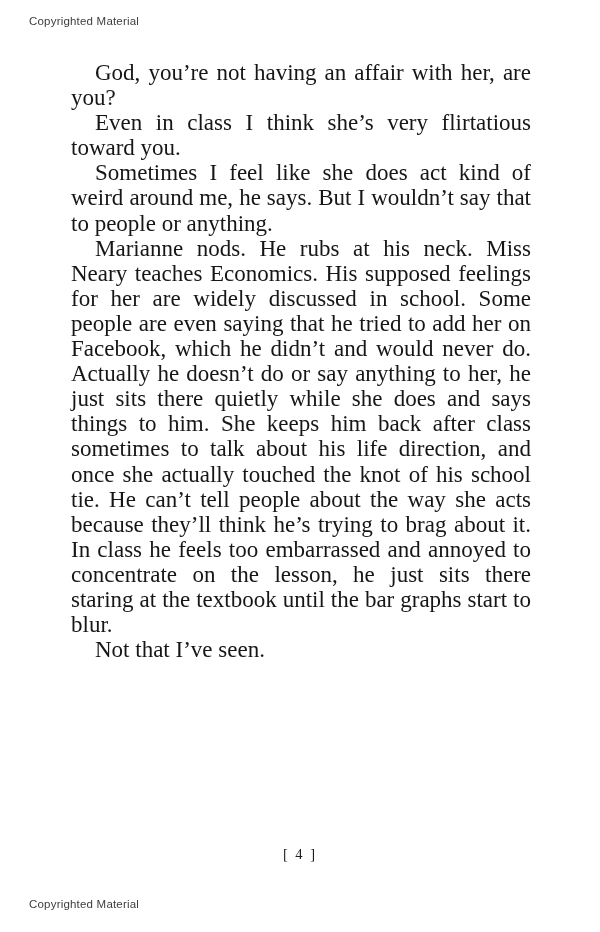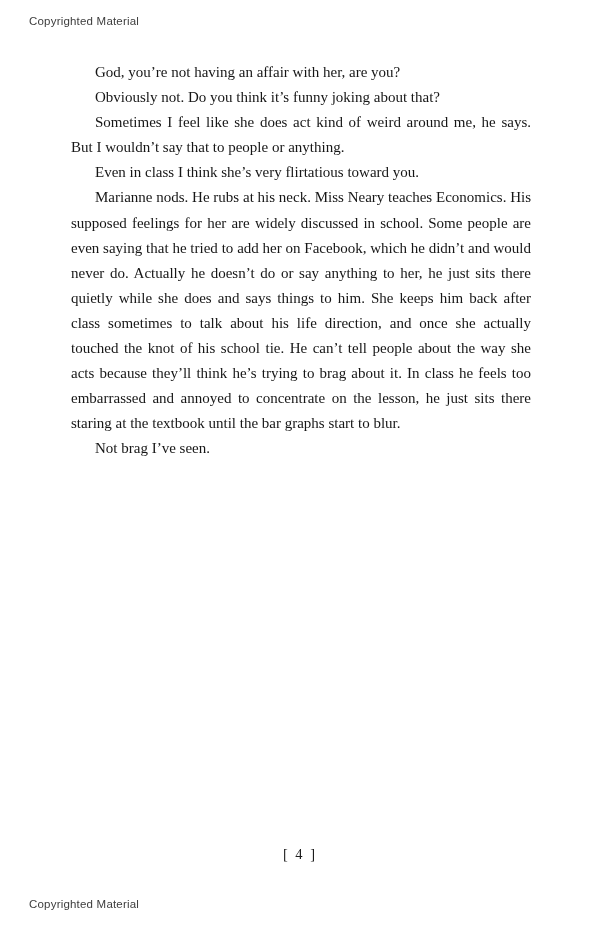--- a/index.html
+++ b/index.html
@@ -28,21 +28,21 @@
     letter-spacing: 0.2px;
     margin-left: 29px;
   }
   .copyright-top { top: 15px; }
   .copyright-bottom { top: 898px; }
   .body-text {
     position: absolute;
     top: 60px;
     left: 71px;
     width: 460px;
-    font-size: 15px;
+    font-size: 23px;
     line-height: 25.1px;
     text-align: justify;
     text-justify: inter-word;
   }
   .body-text p {
     margin: 0;
     padding: 0;
     text-indent: 24px;
   }
   .page-number {
@@ -58,24 +58,23 @@
 </style>
 </head>
 <body>
 
 <div class="page">
 
   <div class="copyright copyright-top">Copyrighted Material</div>
 
   <div class="body-text">
       <p>God, you’re not having an affair with her, are you?</p>
-      <p>Obviously not. Do you think it’s funny joking about that?</p>
+      <p>Even in class I think she’s very flirtatious toward you.</p>
       <p>Sometimes I feel like she does act kind of weird around me, he says. But I wouldn’t say that to people or anything.</p>
-      <p>Even in class I think she’s very flirtatious toward you.</p>
       <p>Marianne nods. He rubs at his neck. Miss Neary teaches Economics. His supposed feelings for her are widely discussed in school. Some people are even saying that he tried to add her on Facebook, which he didn’t and would never do. Actually he doesn’t do or say anything to her, he just sits there quietly while she does and says things to him. She keeps him back after class sometimes to talk about his life direction, and once she actually touched the knot of his school tie. He can’t tell people about the way she acts because they’ll think he’s trying to brag about it. In class he feels too embarrassed and annoyed to concentrate on the lesson, he just sits there staring at the textbook until the bar graphs start to blur.</p>
-      <p>Not brag I’ve seen.</p>
+      <p>Not that I’ve seen.</p>
     </div>
 
   <div class="page-number">[ 4 ]</div>
 
   <div class="copyright copyright-bottom">Copyrighted Material</div>
 
 </div>
 
 </body></html>

